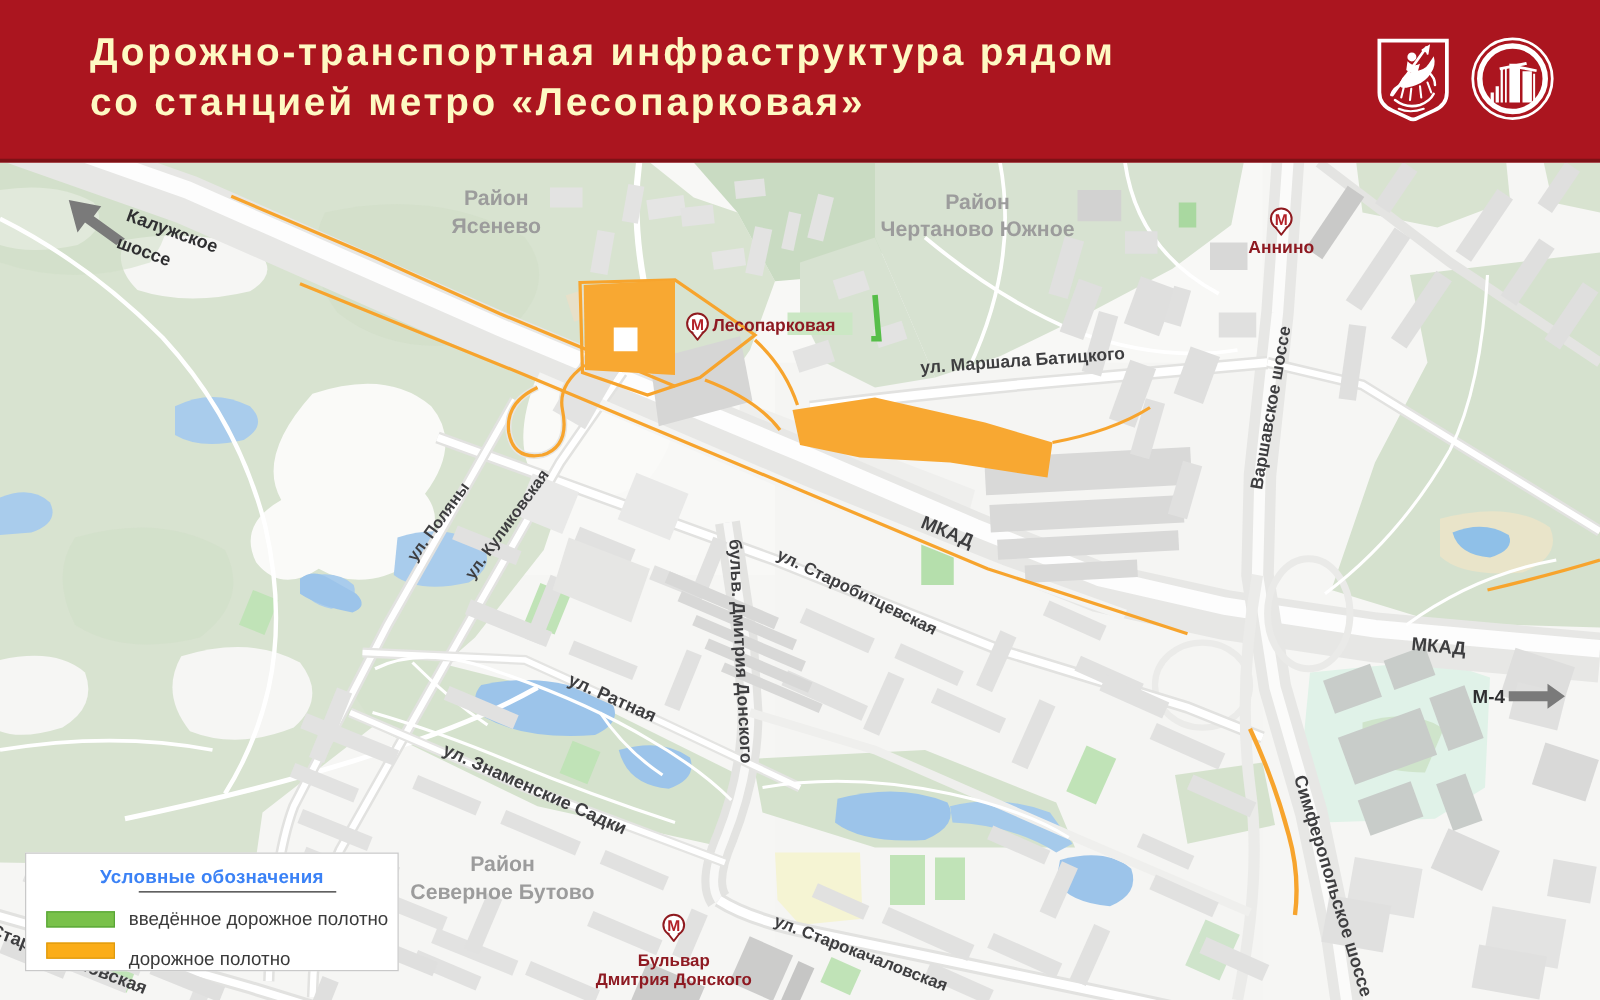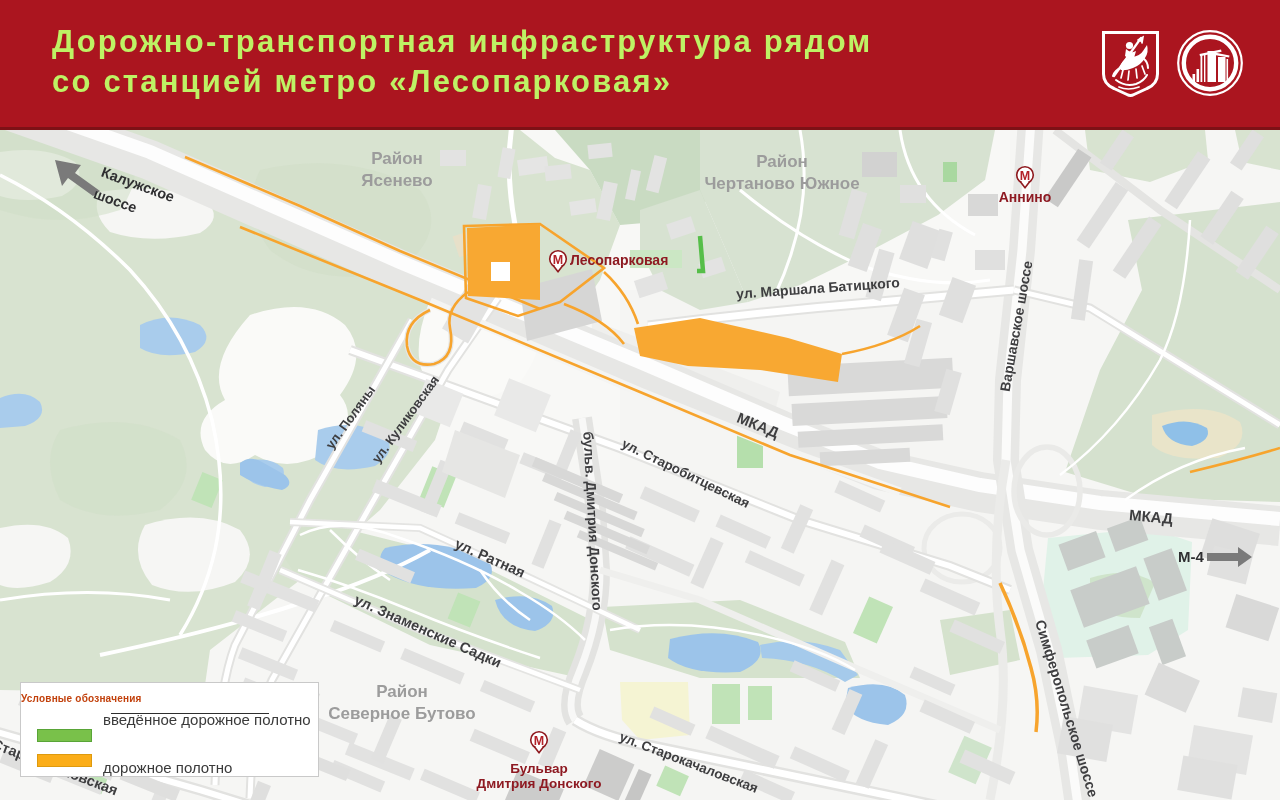--- a/index.html
+++ b/index.html
@@ -1,22 +1,22 @@
 <!DOCTYPE html>
 <html><head>
 <meta charset="utf-8">
 <style>
   html,body{margin:0;padding:0;width:1280px;height:800px;overflow:hidden;background:#fff;}
   *{box-sizing:border-box;}
   body{font-family:"Liberation Sans",sans-serif;}
   .hdr{position:absolute;left:0;top:0;width:1280px;height:130px;background:#AB151F;border-bottom:3px solid #7E1116;}
-  .hdr h1{margin:0;position:absolute;left:52px;top:22px;color:#bef264;font-size:31px;line-height:40px;font-weight:bold;letter-spacing:2.2px;}
+  .hdr h1{margin:0;position:absolute;left:72px;top:22px;color:#fef9c3;font-size:31px;line-height:40px;font-weight:bold;letter-spacing:2.2px;}
   .mapwrap{position:absolute;left:0;top:130px;width:1280px;height:670px;background:#FAFAF8;}
   .legend{position:absolute;left:20px;top:682px;width:299px;height:95px;background:#fff;border:1px solid #C9C9C9;z-index:30;}
-  .legend .tit{position:absolute;left:0;top:10px;width:100%;font-size:10px;font-weight:bold;color:#c2410c;letter-spacing:.2px;}
+  .legend .tit{position:absolute;left:0;top:10px;width:100%;text-align:center;font-size:15px;font-weight:bold;color:#3b82f6;letter-spacing:.2px;}
   .legend .unl{position:absolute;left:90px;top:30px;width:158px;border-top:1.6px solid #2E2E2E;}
   .legend .sw1{position:absolute;left:16px;top:46px;width:55px;height:13px;background:#79C14A;border:1px solid #59A537;}
   .legend .sw2{position:absolute;left:16px;top:71px;width:55px;height:13px;background:#FBAD18;border:1px solid #DE9A0E;}
   .legend .lb{position:absolute;left:82px;font-size:15px;color:#3A3A3A;}
 </style>
 </head>
 <body>
 
 <div class="mapwrap">
 <svg width="1280" height="670" viewBox="0 0 1280 670">
@@ -494,17 +494,17 @@
 </g>
 </svg>
 </div>
 
 <div class="legend">
 
 <div class="tit">Условные обозначения</div>
 <div class="unl"></div>
 
 <div class="sw1"></div>
-<div class="lb" style="top:28px">введённое дорожное полотно</div>
+<div class="lb" style="top:44px">введённое дорожное полотно</div>
 
 <div class="sw2"></div>
 <div class="lb" style="top:76px">дорожное полотно</div>
 </div>
 
 </body></html>

